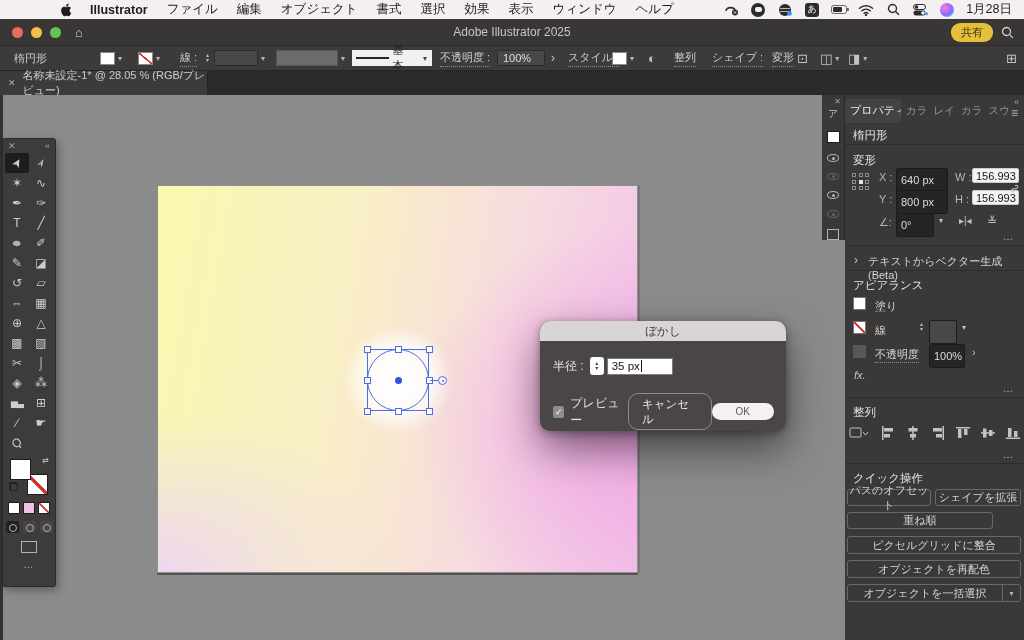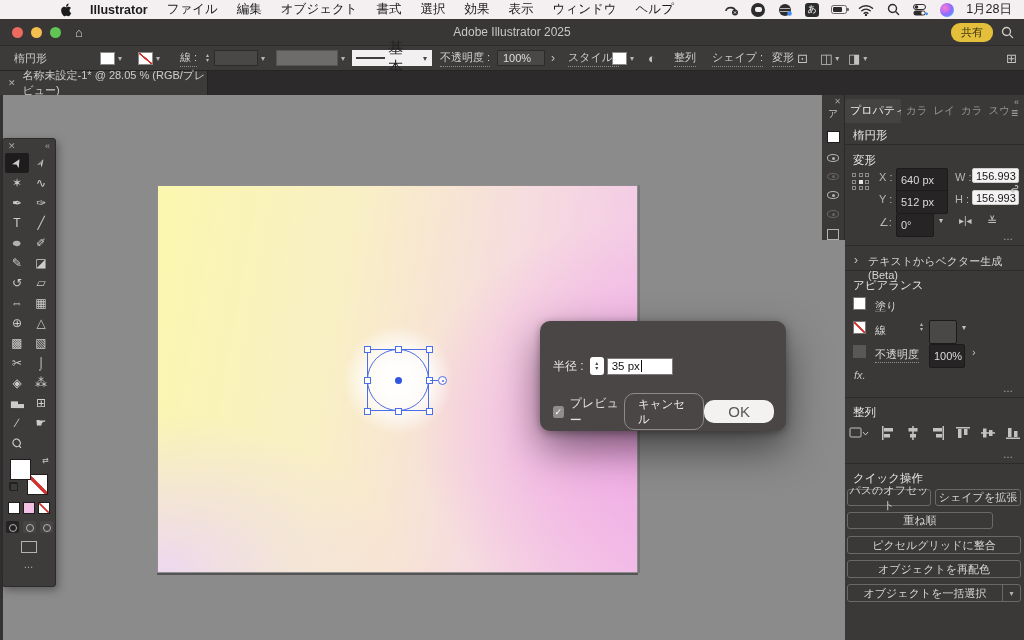--- a/index.html
+++ b/index.html
@@ -118,21 +118,21 @@
     display:flex; flex-direction:column; align-items:center; justify-content:center; color:#444; font-size:6px; line-height:5px; }
   .dlg-input { width:66px; height:17px; background:#fff; border:1px solid #7d7a79; margin-left:3px;
     display:flex; align-items:center; padding-left:4px; color:#111; font-size:11.5px; position:relative; }
   .dlg-caret { width:1px; height:12px; background:#111; margin-left:1px; }
   .dlg-row2 { position:absolute; left:13px; top:72px; right:12px; display:flex; align-items:center; }
   .dlg-check { width:12px; height:12px; background:#908d8c; border-radius:2.5px; color:#fff; font-size:9px;
     display:flex; align-items:center; justify-content:center; }
   .dlg-chklbl { color:#e4e1e1; font-size:12px; margin-left:6px; }
   .btn-cancel { margin-left:auto; border:1px solid #99807e; border-color:#8d8a89; color:#efecec; border-radius:10px;
     font-size:11.5px; padding:2.5px 13px; }
-  .btn-ok { background:#f4f2f1; color:#5a5756; border-radius:10px; font-size:15px; padding:3px 24px; margin-left:0; }
+  .btn-ok { background:#f4f2f1; color:#5a5756; border-radius:10px; font-size:10px; padding:3px 24px; margin-left:0; }
 
   
   .dock { position:absolute; left:822px; top:95px; width:23px; height:145px; background:#3b3838;
     border-right:1px solid #2a2828; display:flex; flex-direction:column; align-items:center; color:#c9c6c6; }
   .dock .x { font-size:8px; color:#a5a2a2; align-self:flex-end; margin:2px 3px 0 0; }
   .dock .tab { font-size:10px; margin-top:1px; }
   .dock .dsw { width:13px; height:13px; background:#fff; border:1px solid #1f1d1d; margin-top:10px; }
   .eye { width:12px; height:8px; border:1px solid #b5b2b2; border-radius:50%; margin-top:11px; position:relative; }
   .eye::after { content:""; position:absolute; left:3.5px; top:1.5px; width:3px; height:3px; border-radius:50%; background:#b5b2b2; }
   .eye.dim { opacity:.35; }
@@ -280,21 +280,21 @@
       <span class="dfield" style="width:44px"></span>
       <span class="chev">▾</span>
     </span>
   <span class="cb" style="left:276px">
       <span class="ddisabled" style="width:62px"></span>
       <span class="chev">▾</span>
     </span>
   <span class="cb" style="left:352px">
     <span class="wfield" style="width:66px"><svg class="ic" width="34" height="4" viewBox="0 0 34 4">
           <rect y="1" width="34" height="2" fill="#222"></rect>
-        </svg>&nbsp;<span style="font-size:15px">基本</span></span>
+        </svg>&nbsp;<span style="font-size:11px">基本</span></span>
     <span class="wfield" style="width:14px;justify-content:center">
         <span style="font-size:8px;color:#444">▾</span>
       </span>
   </span>
   <span class="cb" style="left:440px">
       <span class="ulbl">不透明度 :</span>
     </span>
   <span class="cb" style="left:497px">
       <span class="dfield" style="width:48px">100%</span>
     </span>
@@ -469,20 +469,21 @@
   <div class="mode-row">
     <span class="mode sel"></span>
     <span class="mode"></span>
     <span class="mode"></span>
   </div>
   <div class="screen-mode"></div>
   <div class="tp-more">…</div>
 </div>
 
 <div class="dialog">
+  <div class="dlg-title">ぼかし</div>
   <div class="dlg-row1">
     <span>半径 :</span>
     <span class="dlg-stepper">
         <span>▴</span>
         <span>▾</span>
       </span>
     <span class="dlg-input">
         <span>35 px</span>
         <span class="dlg-caret"></span>
       </span>
@@ -531,21 +532,21 @@
       <span></span>
       <span></span>
       <span></span>
       <span></span>
   </span>
   <span class="plbl" style="left:34px;top:76px">X :</span>
   <span class="pfield-dark" style="left:51px;top:73px;width:52px">640 px</span>
   <span class="plbl" style="left:110px;top:76px">W :</span>
   <span class="pfield-white" style="left:127px;top:73px;width:47px">156.993</span>
   <span class="plbl" style="left:34px;top:98px">Y :</span>
-  <span class="pfield-dark" style="left:51px;top:95px;width:52px">512 px</span>
+  <span class="pfield-dark" style="left:51px;top:95px;width:52px">800 px</span>
   <span class="plbl" style="left:110px;top:98px">H :</span>
   <span class="pfield-white" style="left:127px;top:95px;width:47px">156.993</span>
   <span class="icon-sm" style="left:164px;top:86px;font-size:13px;transform:rotate(-45deg)">∾</span>
   <span class="plbl" style="left:34px;top:121px">∠:</span>
   <span class="pfield-dark" style="left:51px;top:118px;width:38px">0°</span>
   <span class="icon-sm" style="left:94px;top:121px;font-size:8px">▾</span>
   <span class="icon-sm" style="left:114px;top:120px">▸|◂</span>
   <span class="icon-sm" style="left:142px;top:119px;font-size:12px">≚</span>
   <span class="pmore" style="top:136px">…</span>
   <div class="pdiv" style="top:150px"></div>

